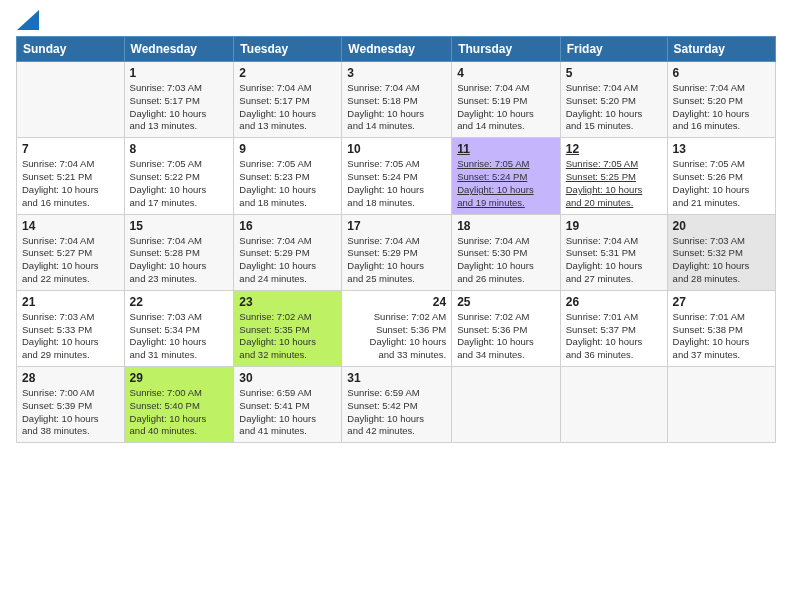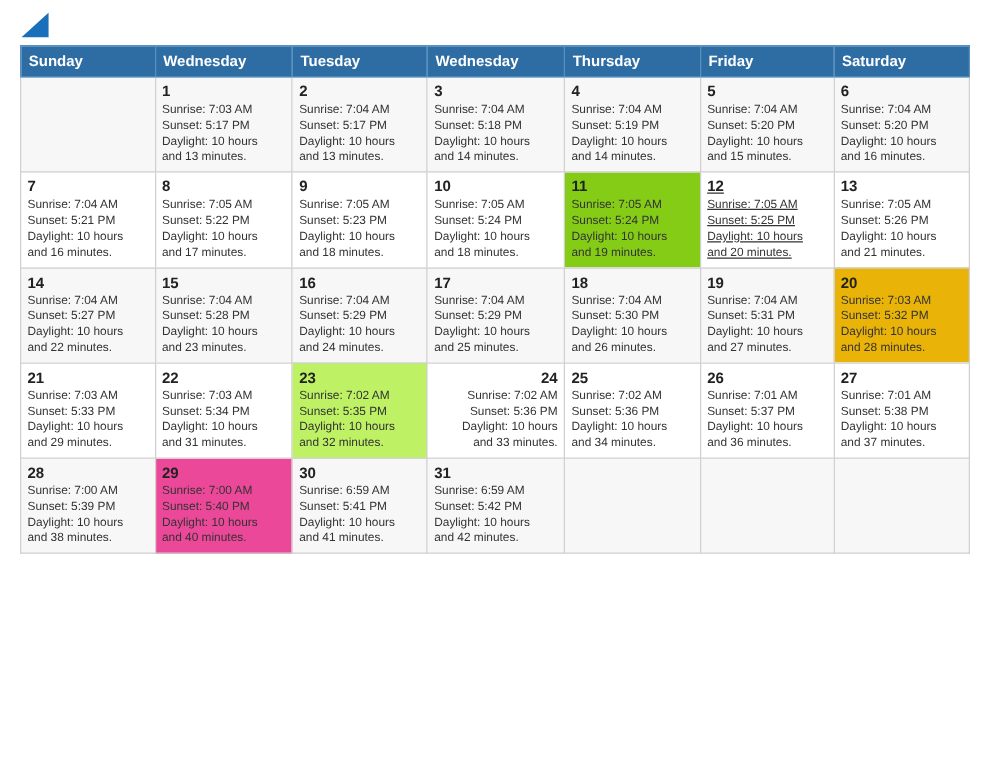--- a/index.html
+++ b/index.html
@@ -158,21 +158,21 @@
             <div class="day-info">Sunrise: 7:05 AM<br>Sunset: 5:22 PM<br>Daylight: 10 hours<br>and 17 minutes.</div>
           </td>
           <td style="background: rgb(255, 255, 255);">
             <span class="day-num">9</span>
             <div class="day-info">Sunrise: 7:05 AM<br>Sunset: 5:23 PM<br>Daylight: 10 hours<br>and 18 minutes.</div>
           </td>
           <td style="background: rgb(255, 255, 255);">
             <span class="day-num">10</span>
             <div class="day-info">Sunrise: 7:05 AM<br>Sunset: 5:24 PM<br>Daylight: 10 hours<br>and 18 minutes.</div>
           </td>
-          <td style="background: #84cc16;">
+          <td style="background: #c4b5fd; text-decoration: underline;">
             <span class="day-num">11</span>
             <div class="day-info">Sunrise: 7:05 AM<br>Sunset: 5:24 PM<br>Daylight: 10 hours<br>and 19 minutes.</div>
           </td>
           <td style="background: rgb(255, 255, 255); text-decoration: underline;">
             <span class="day-num">12</span>
             <div class="day-info">Sunrise: 7:05 AM<br>Sunset: 5:25 PM<br>Daylight: 10 hours<br>and 20 minutes.</div>
           </td>
           <td style="background: rgb(255, 255, 255);">
             <span class="day-num">13</span>
             <div class="day-info">Sunrise: 7:05 AM<br>Sunset: 5:26 PM<br>Daylight: 10 hours<br>and 21 minutes.</div>
@@ -196,21 +196,21 @@
             <div class="day-info">Sunrise: 7:04 AM<br>Sunset: 5:29 PM<br>Daylight: 10 hours<br>and 25 minutes.</div>
           </td>
           <td style="background: rgb(247, 247, 247); margin-top: 16px;">
             <span class="day-num">18</span>
             <div class="day-info">Sunrise: 7:04 AM<br>Sunset: 5:30 PM<br>Daylight: 10 hours<br>and 26 minutes.</div>
           </td>
           <td style="background: rgb(247, 247, 247);">
             <span class="day-num">19</span>
             <div class="day-info">Sunrise: 7:04 AM<br>Sunset: 5:31 PM<br>Daylight: 10 hours<br>and 27 minutes.</div>
           </td>
-          <td style="background: #eab308;">
+          <td style="background: #e5e5e5;">
             <span class="day-num">20</span>
             <div class="day-info">Sunrise: 7:03 AM<br>Sunset: 5:32 PM<br>Daylight: 10 hours<br>and 28 minutes.</div>
           </td>
         </tr>
         <tr>
           <td style="background: rgb(255, 255, 255);">
             <span class="day-num">21</span>
             <div class="day-info">Sunrise: 7:03 AM<br>Sunset: 5:33 PM<br>Daylight: 10 hours<br>and 29 minutes.</div>
           </td>
           <td style="background: rgb(255, 255, 255);">
@@ -236,21 +236,21 @@
           <td style="background: rgb(255, 255, 255);">
             <span class="day-num">27</span>
             <div class="day-info">Sunrise: 7:01 AM<br>Sunset: 5:38 PM<br>Daylight: 10 hours<br>and 37 minutes.</div>
           </td>
         </tr>
         <tr>
           <td style="background: rgb(247, 247, 247);">
             <span class="day-num">28</span>
             <div class="day-info">Sunrise: 7:00 AM<br>Sunset: 5:39 PM<br>Daylight: 10 hours<br>and 38 minutes.</div>
           </td>
-          <td style="background: #ec4899;">
+          <td style="background: #bef264;">
             <span class="day-num">29</span>
             <div class="day-info">Sunrise: 7:00 AM<br>Sunset: 5:40 PM<br>Daylight: 10 hours<br>and 40 minutes.</div>
           </td>
           <td style="background: rgb(247, 247, 247);">
             <span class="day-num">30</span>
             <div class="day-info">Sunrise: 6:59 AM<br>Sunset: 5:41 PM<br>Daylight: 10 hours<br>and 41 minutes.</div>
           </td>
           <td style="background: rgb(247, 247, 247); margin-left: 40px;">
             <span class="day-num">31</span>
             <div class="day-info">Sunrise: 6:59 AM<br>Sunset: 5:42 PM<br>Daylight: 10 hours<br>and 42 minutes.</div>

